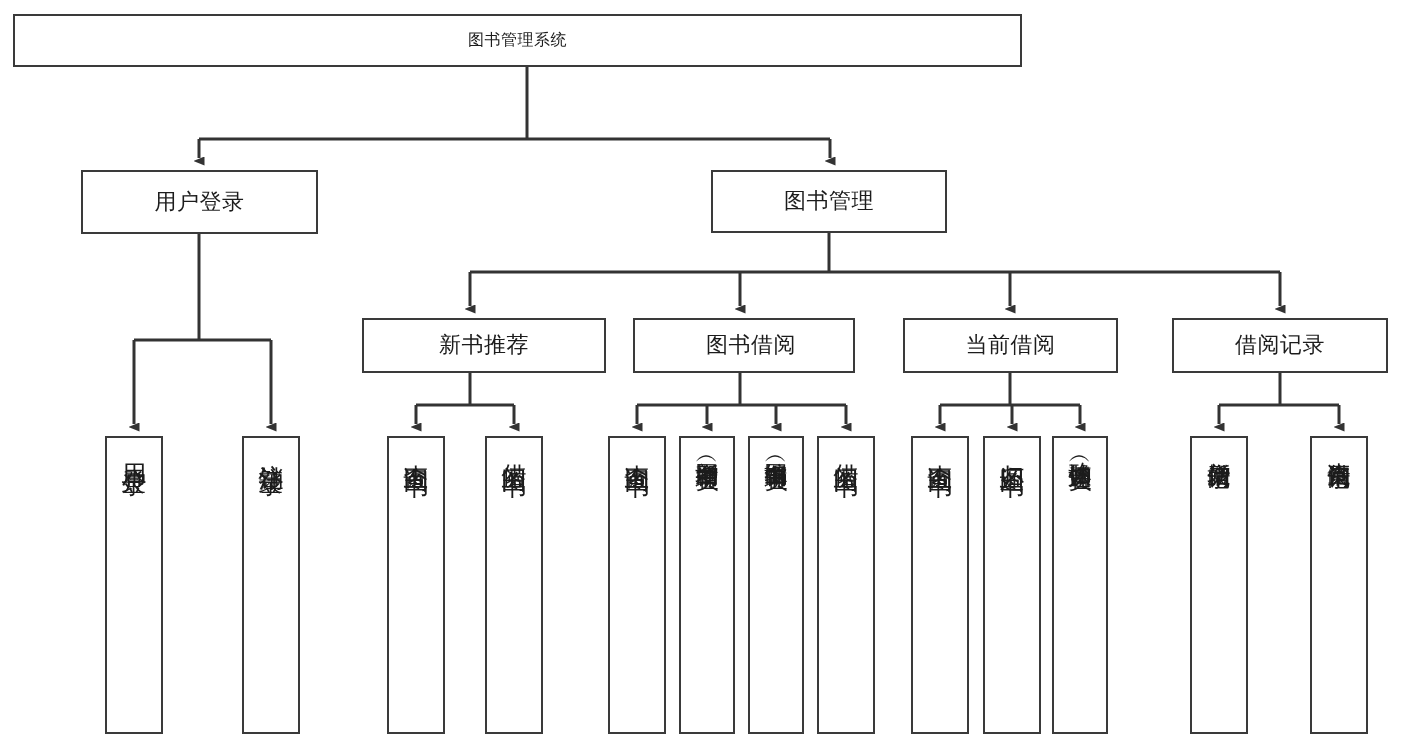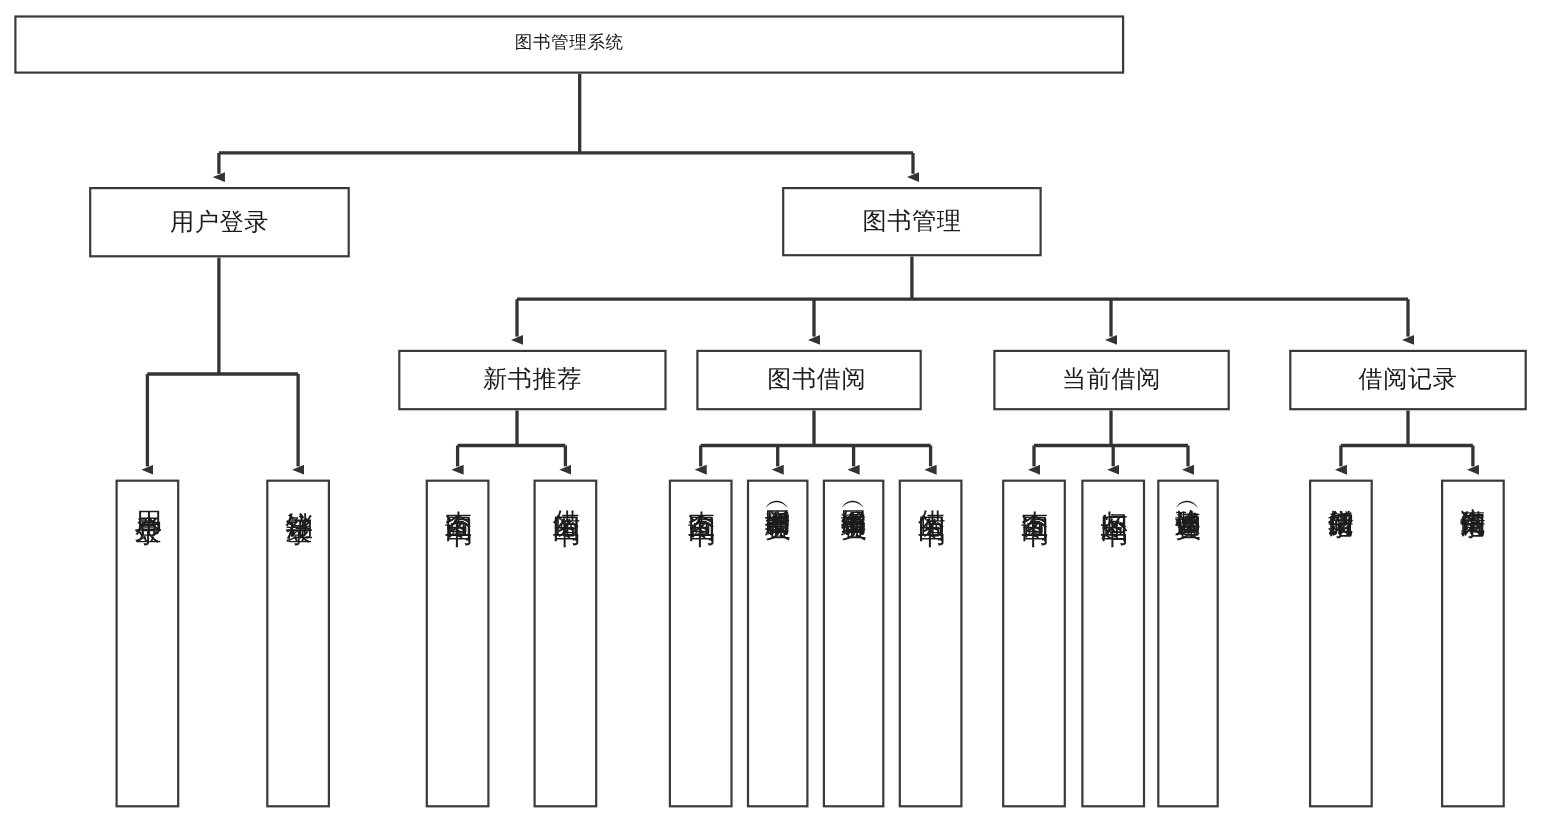--- a/index.html
+++ b/index.html
@@ -142,21 +142,21 @@
   <div class="node horiz" style="left:81px; top:170px; width:237px; height:64px;">
     <span class="label">用户登录</span>
   </div>
   <div class="node horiz" style="left:711px; top:170px; width:236px; height:63px;">
     <span class="label">图书管理</span>
   </div>
 
   <div class="node horiz" style="left:362px; top:318px; width:244px; height:55px;">
     <span class="label">新书推荐</span>
   </div>
-  <div class="node horiz" style="left:633px; top:318px; width:205px; height:55px;padding-left:14px;">
+  <div class="node horiz" style="left:633px; top:318px; width:222px; height:55px;padding-left:14px;">
     <span class="label">图书借阅</span>
   </div>
   <div class="node horiz" style="left:903px; top:318px; width:215px; height:55px;">
     <span class="label">当前借阅</span>
   </div>
   <div class="node horiz" style="left:1172px; top:318px; width:216px; height:55px;">
     <span class="label">借阅记录</span>
   </div>
 
   <div class="node vert" style="left:105px; top:436px; width:58px; height:298px;">

